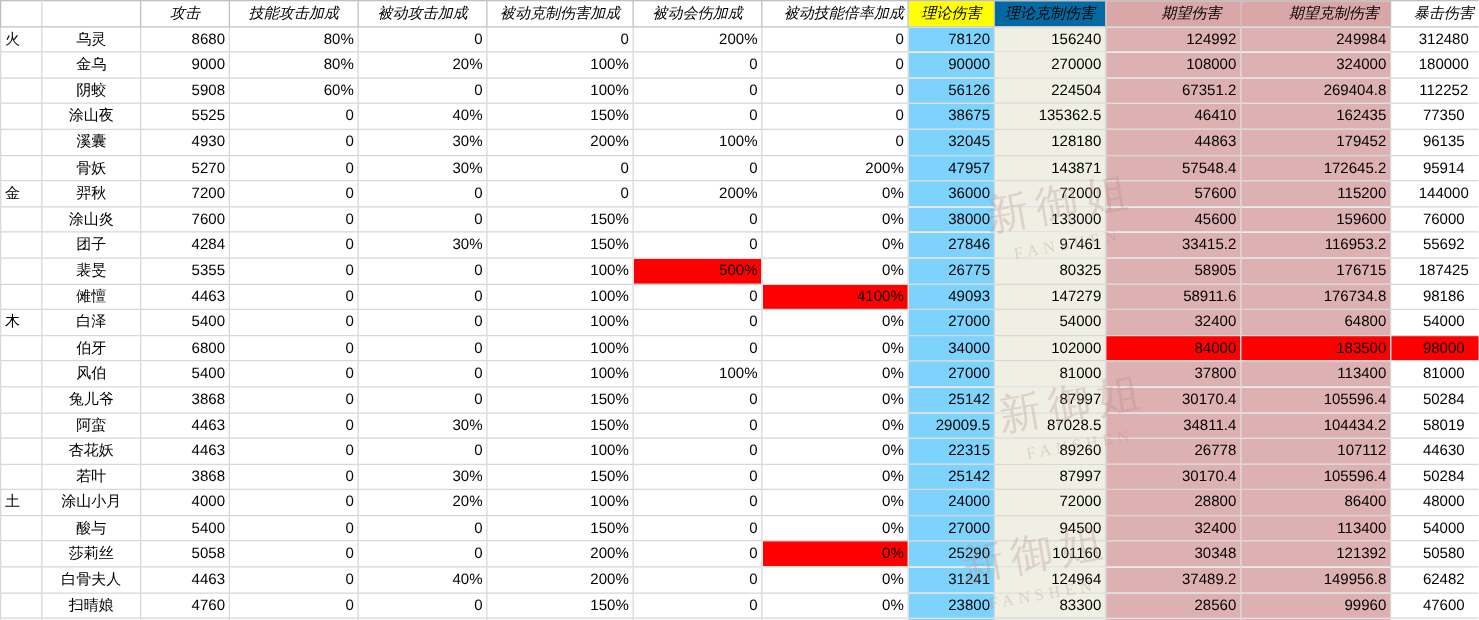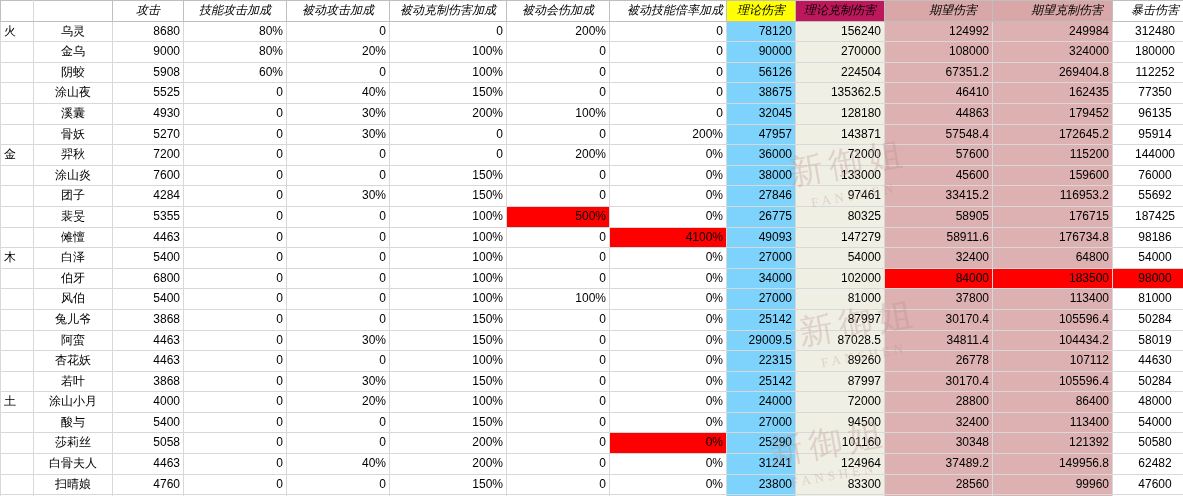--- a/index.html
+++ b/index.html
@@ -7,21 +7,21 @@
   #sheet{width:1183px;height:496px;position:relative;overflow:hidden;background:#fff;}
   table{border-collapse:collapse;table-layout:fixed;width:1183px;}
   td,th{font-size:12px;color:#000;padding:0 3px;height:19.6px;line-height:19.6px;
         white-space:nowrap;overflow:hidden;border:1px solid #d8d8d8;}
   thead th{font-weight:normal;text-align:center;border:1px solid #bfbfbf;}
   .c-elem{width:26px;text-align:left;font-weight:normal;border-right:1px solid #d8d8d8;}
   .c-name{width:72px;text-align:center;}
   .num{text-align:right;}
   .ctr{text-align:center;font-style:italic;}
   .hdr-yellow{background:#ffff00;margin-left:14px;}
-  .hdr-beige{background:#be185d;margin-left:36px;}
+  .hdr-beige{background:#0369a1;margin-left:36px;}
   .hdr-pink{background:#d9a7a7;padding-left:32px;}
   .col-yellow{background:#7dd3fc;}
   .col-beige{background:#efefe4;}
   .col-pink{background:#ddb1b1;}
   .red{background:#ff0000;}
   .w-atk{width:64px;}
   .w-skill{width:96px;}
   .w-pasatk{width:96px;}
   .w-paskz{width:110px;}
   .w-pashui{width:96px;}

